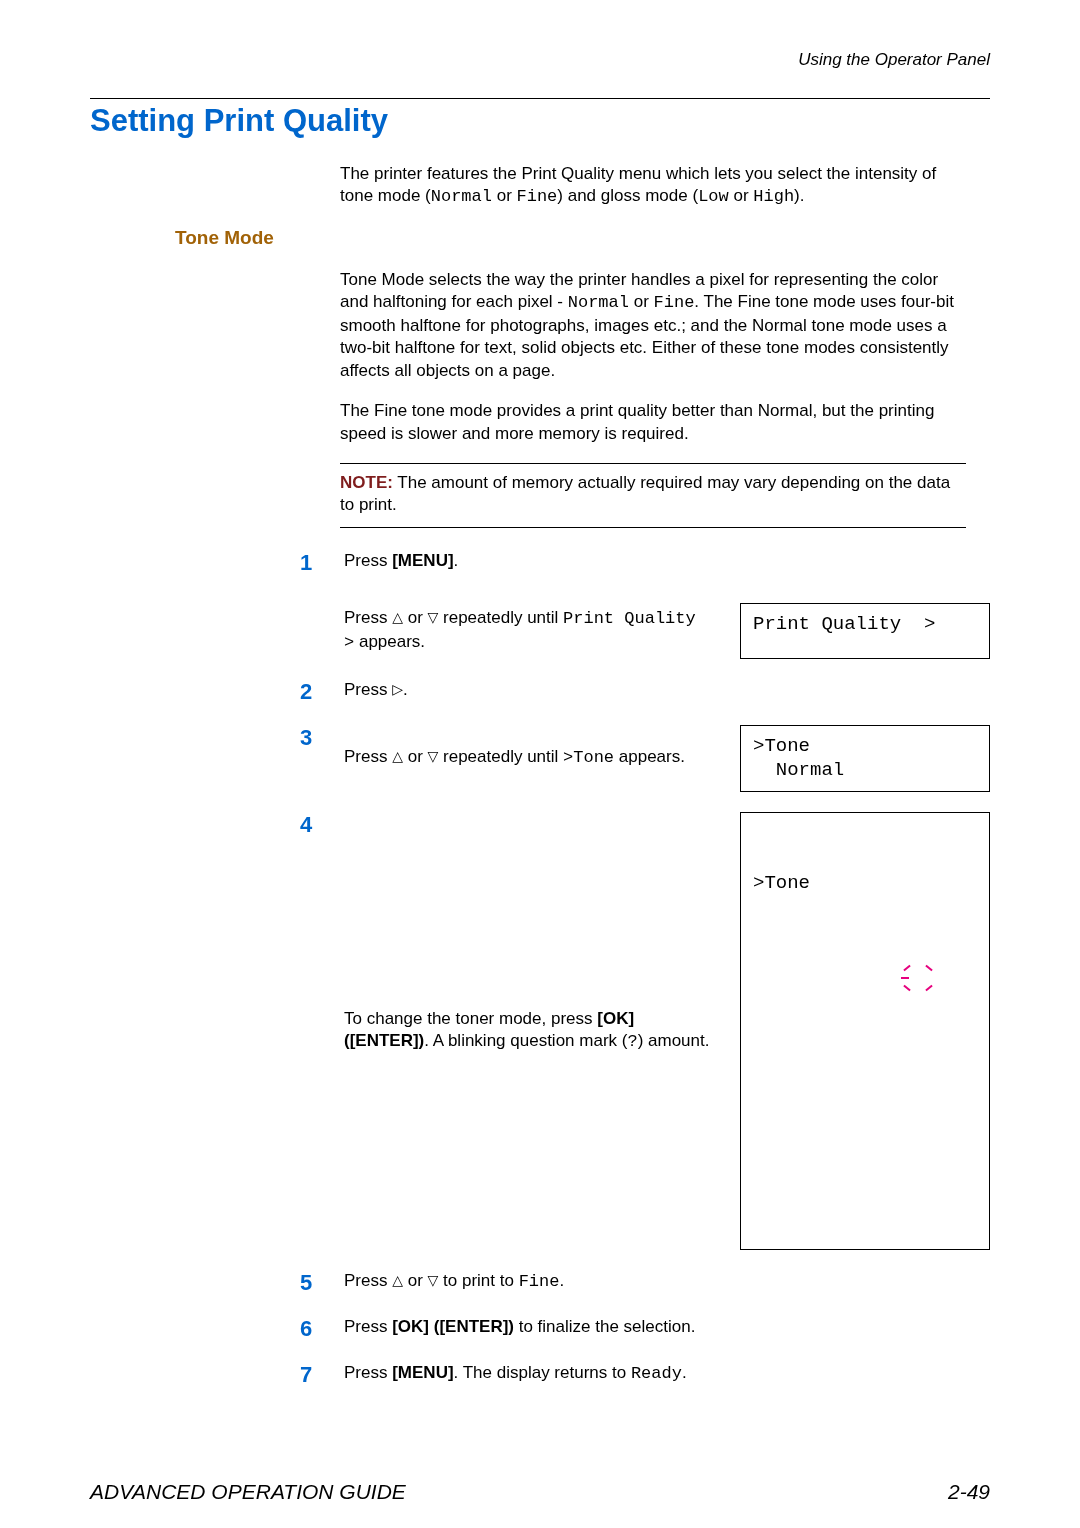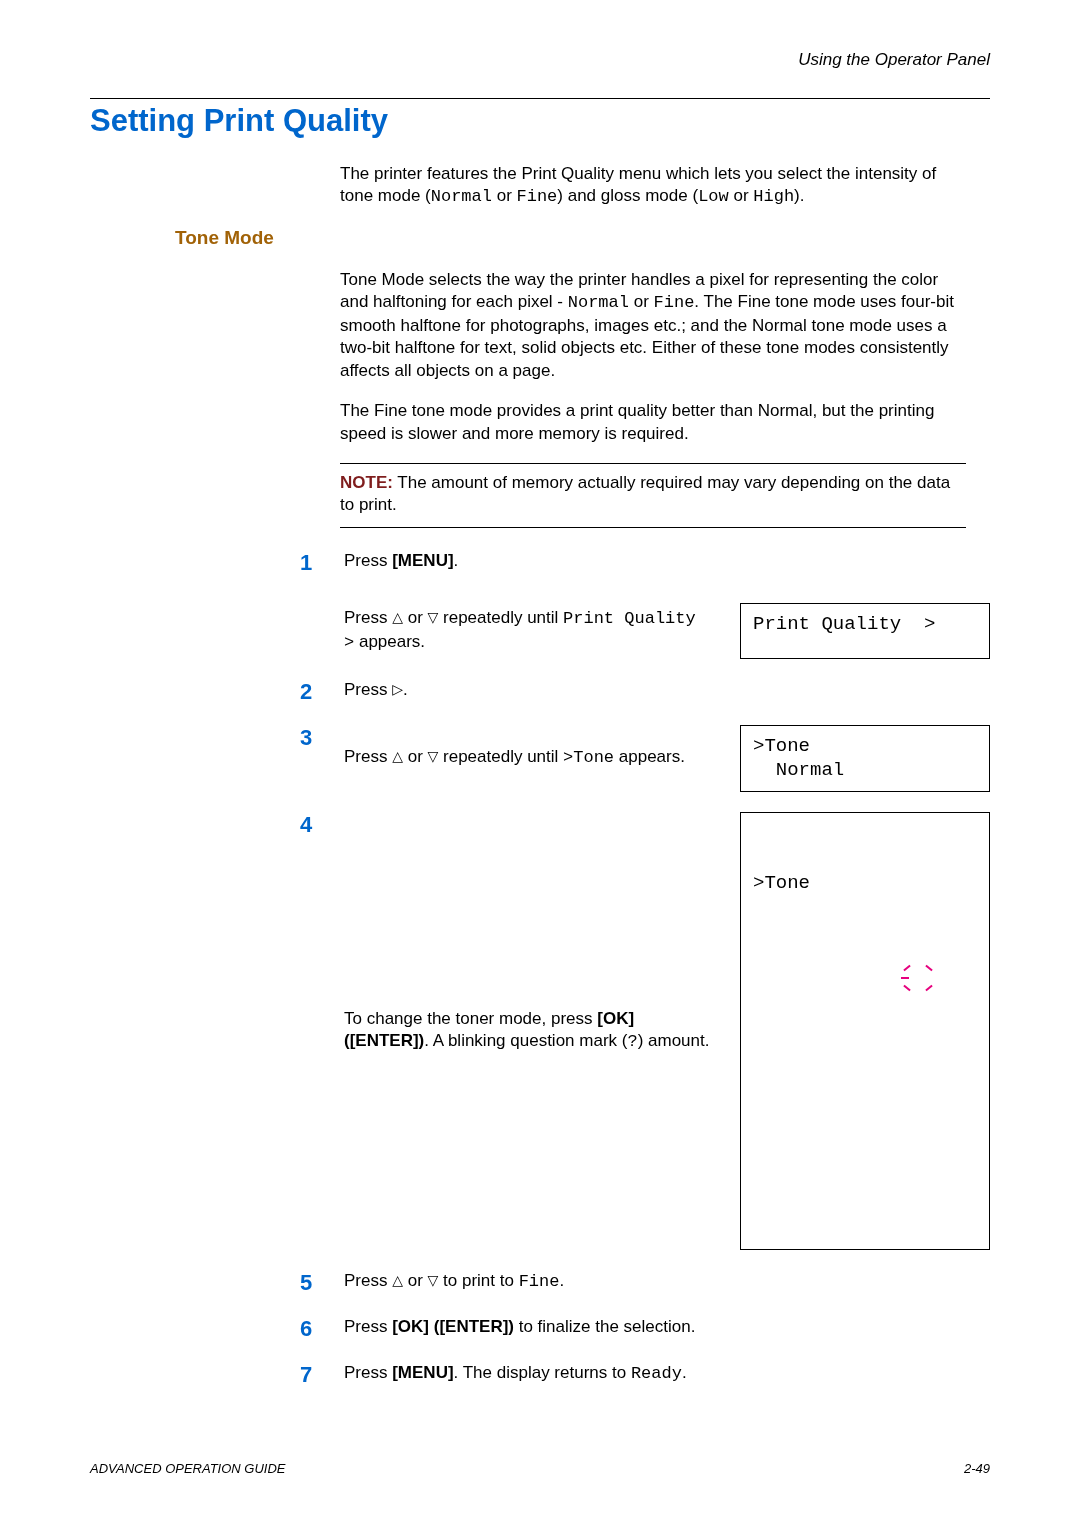--- a/index.html
+++ b/index.html
@@ -89,27 +89,27 @@
     padding: 8px 12px;
     font-family: "Courier New", Courier, monospace;
     font-size: 19px;
     line-height: 1.3;
     white-space: pre;
     flex-shrink: 0;
     position: relative;
   }
   .footer {
     position: absolute;
-    bottom: 52px;
+    bottom: 24px;
     left: 90px;
     right: 90px;
     display: flex;
     justify-content: space-between;
     font-style: italic;
-    font-size: 13px;
+    font-size: 21px;
   }
   .tri {
     display: inline-block;
     font-size: 14px;
     vertical-align: 1px;
   }
   .bold { font-weight: bold; }
   .dash {
     position: absolute;
     width: 8px;

